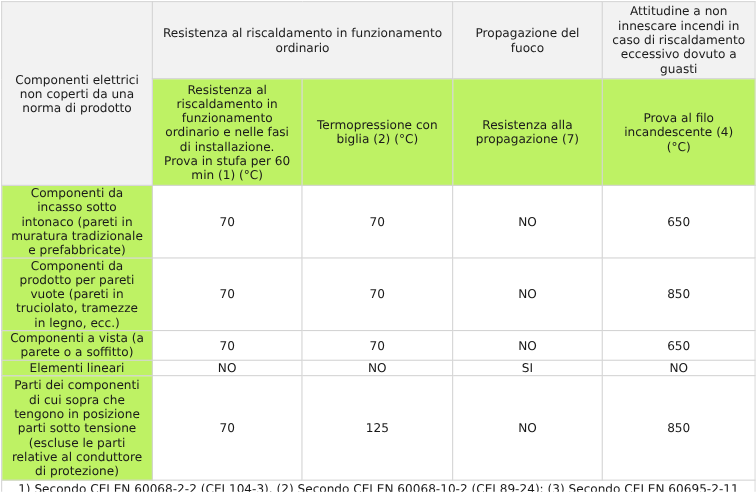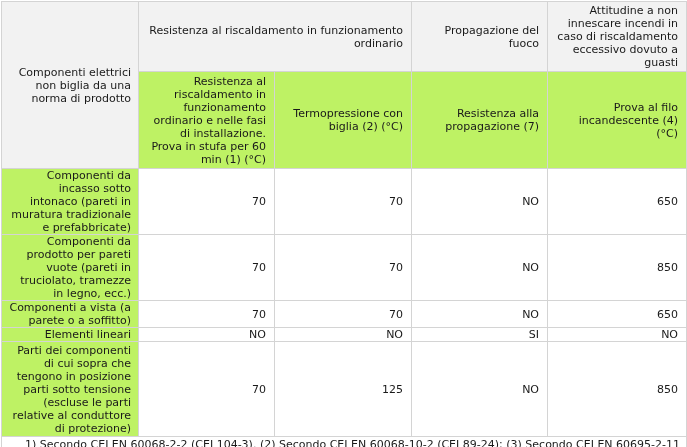--- a/index.html
+++ b/index.html
@@ -12,21 +12,21 @@
     margin-top: 1px;
     font-family: "DejaVu Sans", sans-serif;
     font-size: 11px;
     line-height: 13px;
     color: #1a1a1a;
   }
   td {
     border: 1px solid #d4d4d4;
     padding: 0 8px;
     vertical-align: middle;
-    text-align: right;
+    text-align: center;
     word-wrap: break-word;
   }
   .gray { background: #f2f2f2; }
   .blue { background: #bef264; }
   .white { background: #ffffff; }
   .rowhead { padding: 0 7px; }
   .foot { padding: 1px 6px; }
   .pre { white-space: pre-line; }
 </style>
 </head>
@@ -35,21 +35,21 @@
 <table>
   <colgroup>
     <col style="width:137px">
     <col style="width:136px">
     <col style="width:137px">
     <col style="width:136px">
     <col style="width:139px">
   </colgroup>
   <tbody>
       <tr style="height:70px">
-    <td class="gray rowhead" rowspan="2">Componenti elettrici non biglia da una norma di prodotto</td>
+    <td class="gray rowhead" rowspan="2">Componenti elettrici non coperti da una norma di prodotto</td>
     <td class="gray" colspan="2">Resistenza al riscaldamento in funzionamento ordinario</td>
     <td class="gray">Propagazione del fuoco</td>
     <td class="gray">Attitudine a non innescare incendi in caso di riscaldamento eccessivo dovuto a guasti</td>
   </tr>
   <tr style="height:97px">
     <td class="blue pre">Resistenza al riscaldamento in funzionamento ordinario e nelle fasi di installazione.
 Prova in stufa per 60 min (1) (°C)</td>
     <td class="blue">Termopressione con biglia (2) (°C)</td>
     <td class="blue">Resistenza alla propagazione (7)</td>
     <td class="blue">Prova al filo incandescente (4) (°C)</td>

